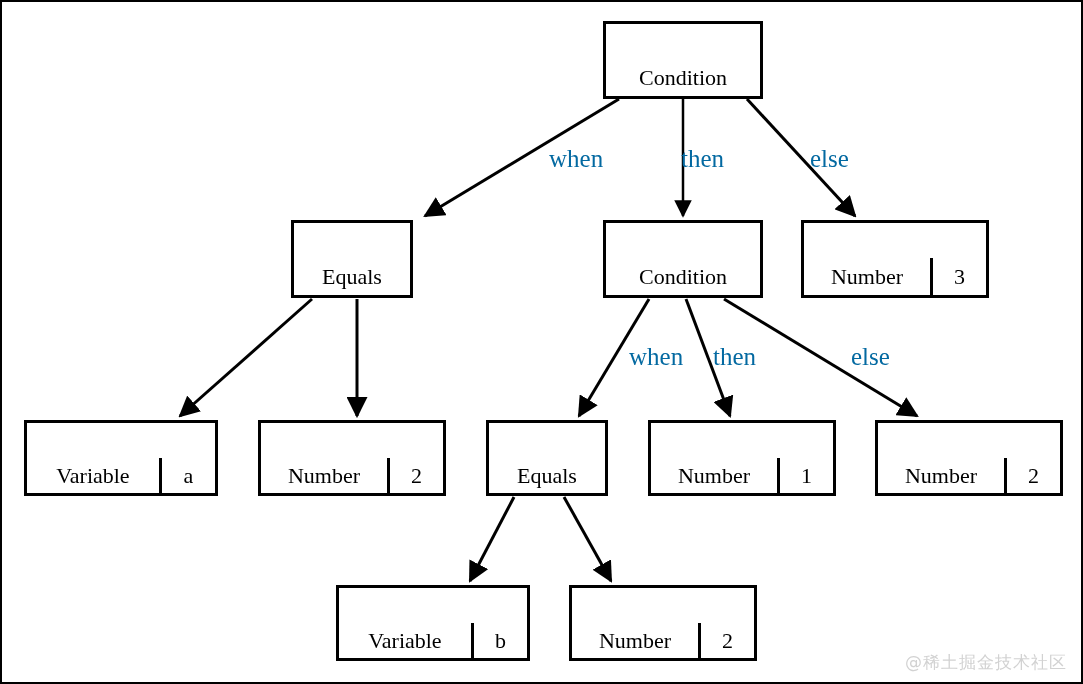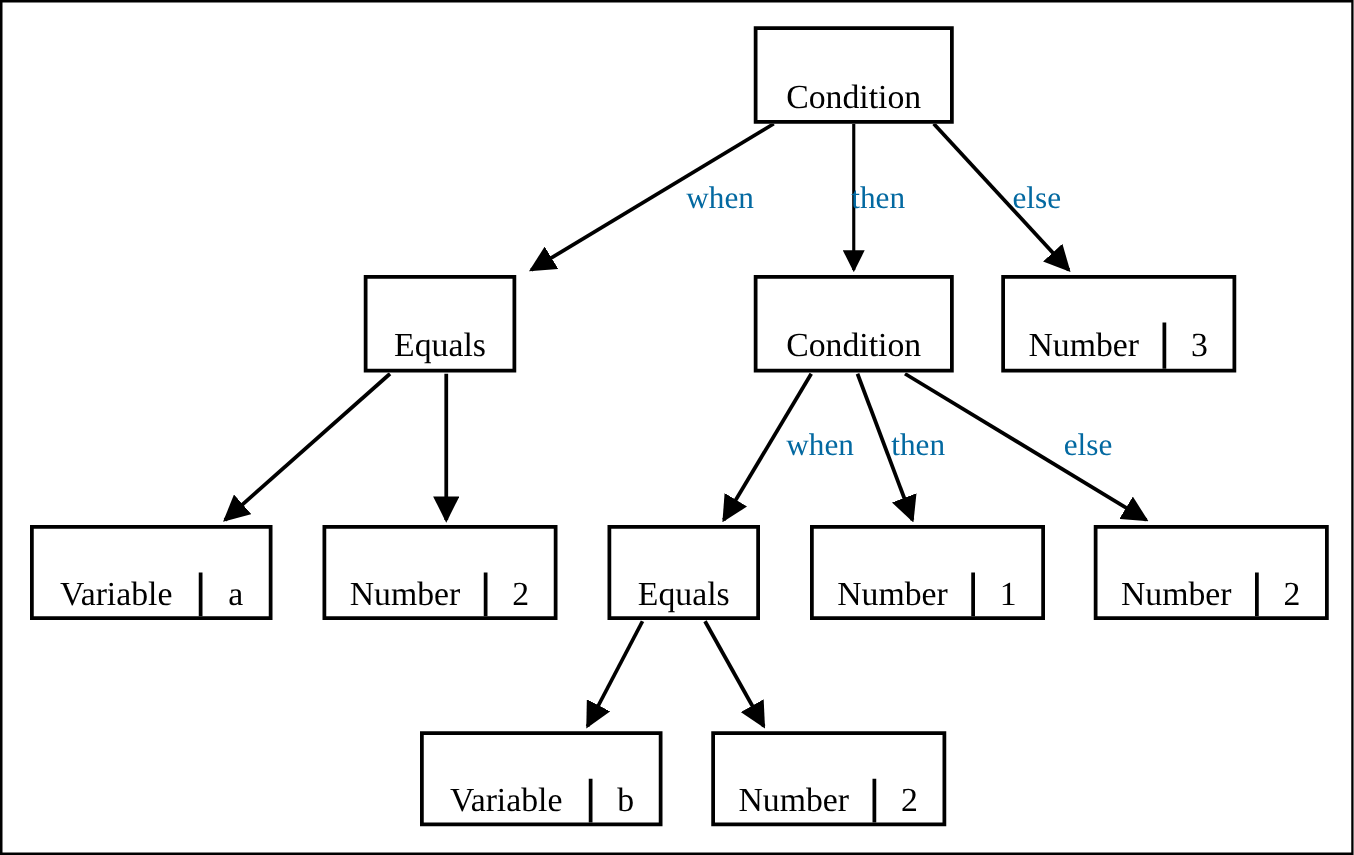--- a/index.html
+++ b/index.html
@@ -31,21 +31,21 @@
     align-items: stretch;
     border: 3px solid #000000;
     background: #ffffff;
     box-sizing: border-box;
   }
   .node .cell {
     display: flex;
     align-items: center;
     justify-content: center;
     font-family: "Liberation Serif", "DejaVu Serif", serif;
-    font-size: 27px;
+    font-size: 22px;
     color: #000000;
     line-height: 1;
     white-space: nowrap;
     box-sizing: border-box;
     margin-top: 35px;
   }
   .node .cell.label-cell {
     flex: 1 1 auto;
     padding: 0 12px;
   }
@@ -143,13 +143,14 @@
     </div>
   <div id="labels-group">
       <div class="edge-label" style="left: 547px; top: 144px;">when</div>
       <div class="edge-label" style="left: 679px; top: 144px;">then</div>
       <div class="edge-label" style="left: 808px; top: 144px;">else</div>
       <div class="edge-label" style="left: 627px; top: 342px;">when</div>
       <div class="edge-label" style="left: 711px; top: 342px;">then</div>
       <div class="edge-label" style="left: 849px; top: 342px;">else</div>
     </div>
 
+  <div class="watermark">@稀土掘金技术社区</div>
 </div>
 
 </body></html>

